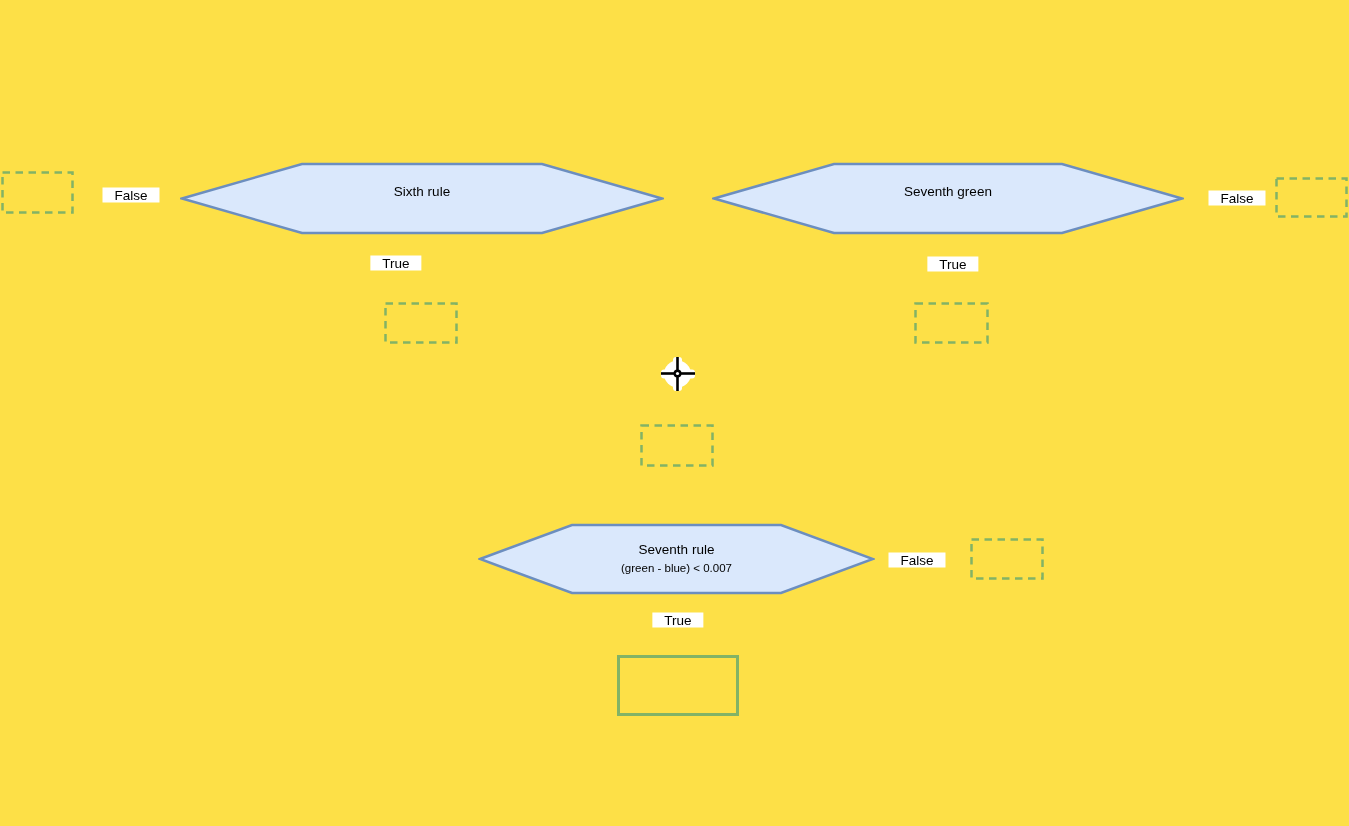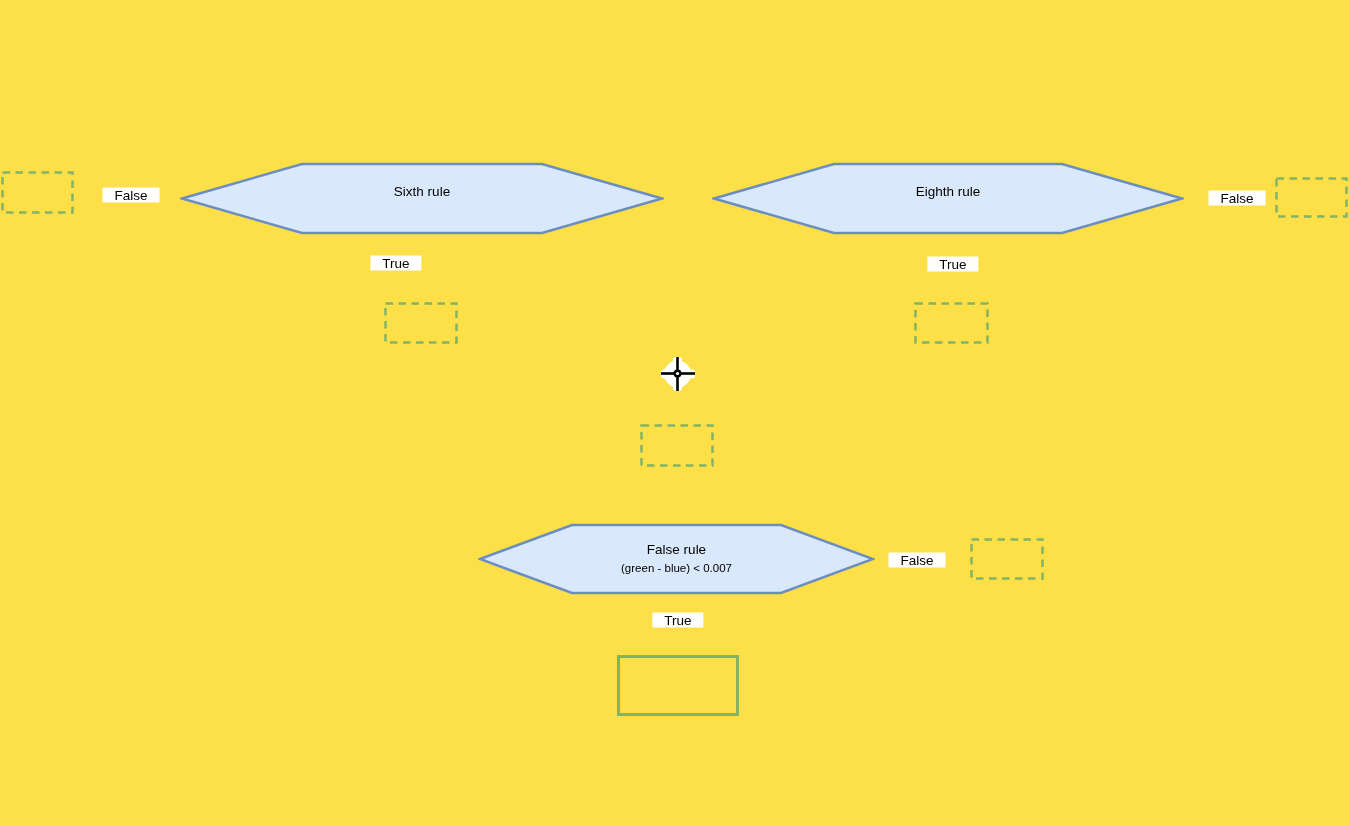--- a/index.html
+++ b/index.html
@@ -82,30 +82,30 @@
     <div class="hex-label" style="padding-bottom:14px;">
       <div class="hex-title">Sixth rule</div>
     </div>
   </div>
 
   <div class="hex" style="left:712px; top:162px; width:472px; height:73px;">
     <svg width="472" height="73" viewBox="0 0 472 73">
       <polygon points="2,36.5 122,2 350,2 470,36.5 350,71 122,71" fill="#dae8fc" stroke="#6c8ebf" stroke-width="2.5"></polygon>
     </svg>
     <div class="hex-label" style="padding-bottom:14px;">
-      <div class="hex-title">Eighth rule</div>
+      <div class="hex-title">Seventh green</div>
     </div>
   </div>
 
   <div class="hex" style="left:478px; top:523px; width:397px; height:72px;">
     <svg width="397" height="72" viewBox="0 0 397 72">
       <polygon points="2,36 94,2 303,2 395,36 303,70 94,70" fill="#dae8fc" stroke="#6c8ebf" stroke-width="2.5"></polygon>
     </svg>
     <div class="hex-label">
-      <div class="hex-title">False rule</div>
+      <div class="hex-title">Seventh rule</div>
       <div class="hex-cond">(green - blue) &lt; 0.007</div>
     </div>
   </div>
 
   <div class="edge-label" style="left:131px; top:195px;">False</div>
   <div class="edge-label" style="left:396px; top:263px;">True</div>
   <div class="edge-label" style="left:1237px; top:198px;">False</div>
   <div class="edge-label" style="left:953px; top:264px;">True</div>
   <div class="edge-label" style="left:917px; top:560px;">False</div>
   <div class="edge-label" style="left:678px; top:620px;">True</div>

